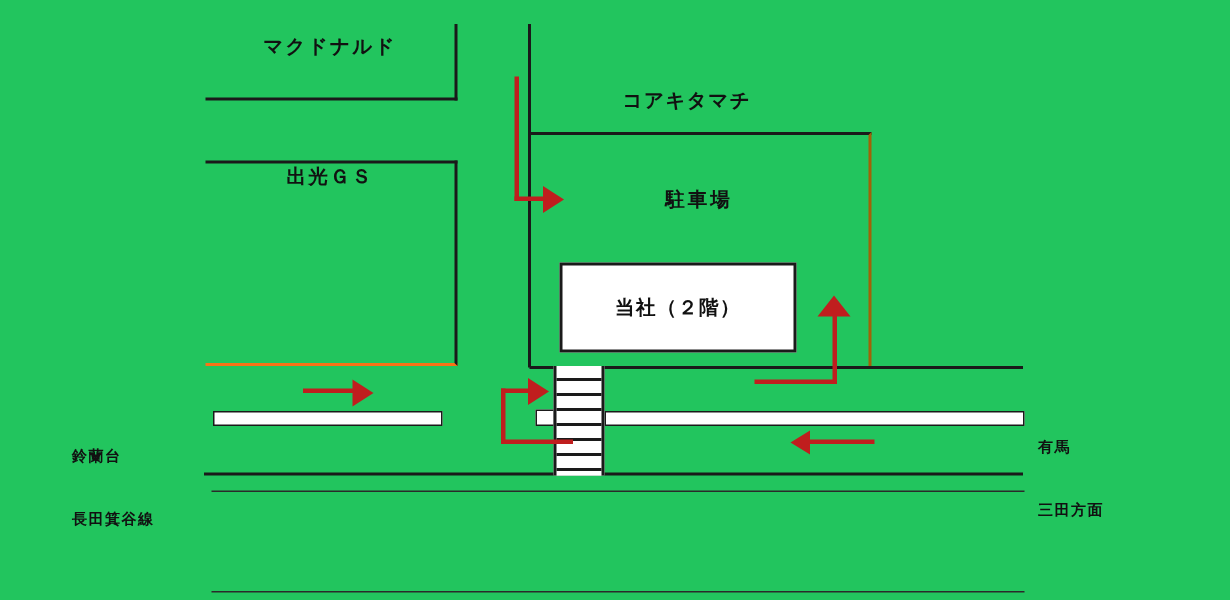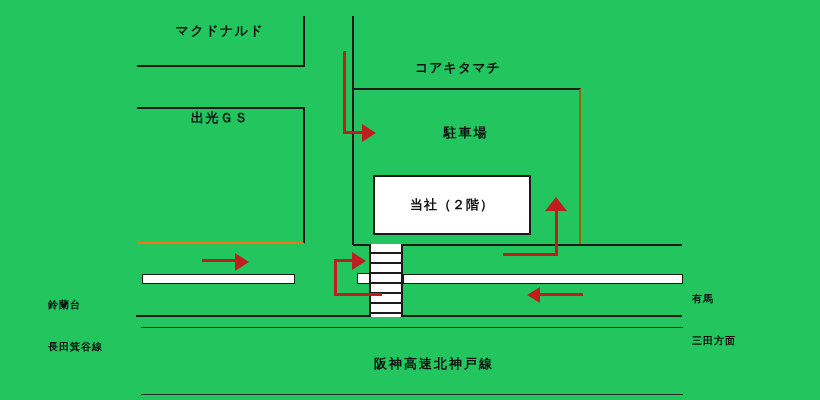--- a/index.html
+++ b/index.html
@@ -109,21 +109,20 @@
   <div class="line" id="road-bottom"></div>
   <div class="thin" id="exp-top"></div>
   <div class="thin" id="exp-bottom"></div>
 
   <div class="median" id="median-left"></div>
   <div class="median" id="median-cap"></div>
   <div class="median" id="median-right"></div>
 
   <div id="crosswalk"></div>
 
-  <div class="abs jp" id="hanshin-label">阪神高速北神戸線</div>
 
   <div class="abs jp two-line" id="suzurandai-label">
     <span>鈴蘭台</span>
     <span>長田箕谷線</span>
   </div>
 
   <div class="abs jp two-line" id="arima-label">
     <span>有馬</span>
     <span>三田方面</span>
   </div>

